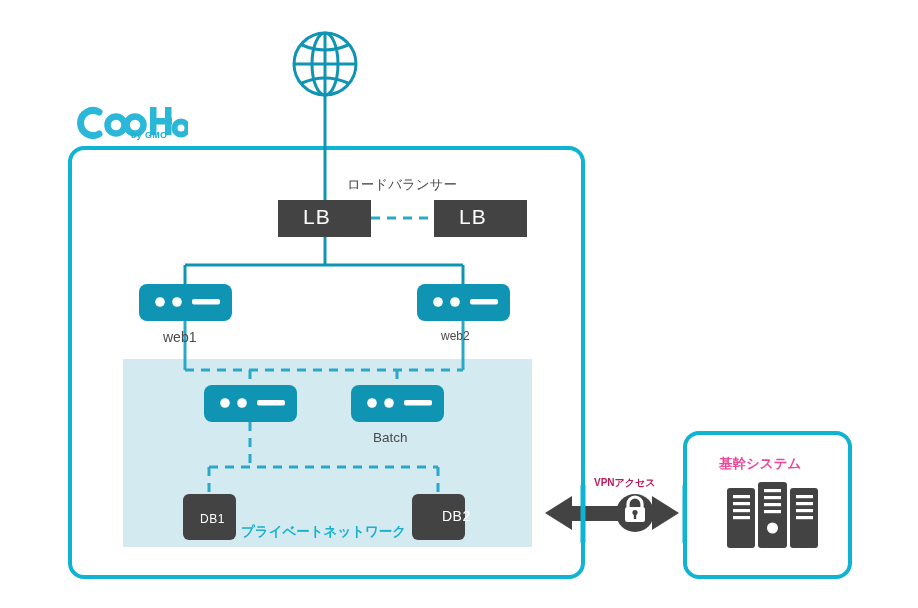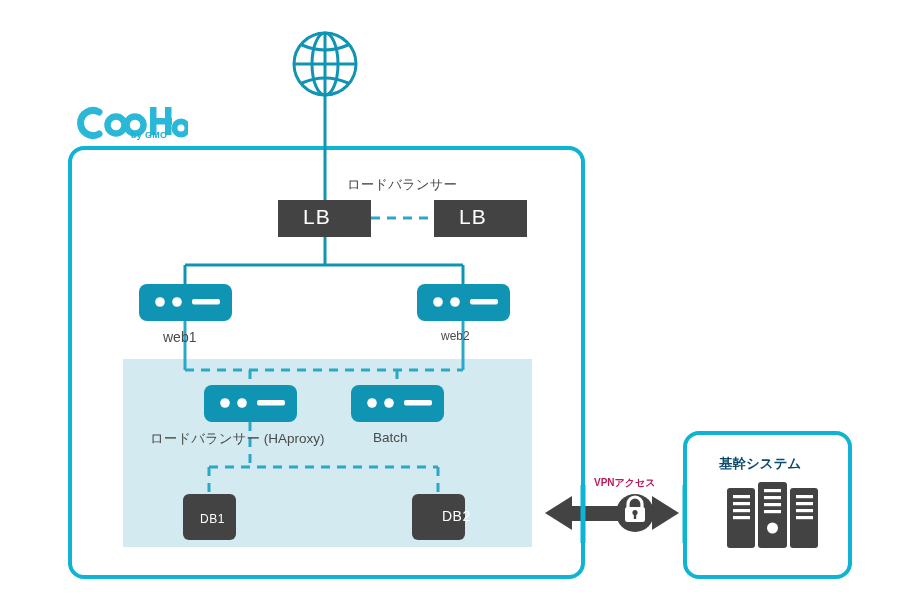--- a/index.html
+++ b/index.html
@@ -13,21 +13,21 @@
 
   
   .lbl{position:absolute;color:#4a4a4a;font-size:13.5px;white-space:nowrap;}
   .lbl-lb{left:347px;top:176px;font-size:13.5px;text-align:center;}
   .lbl-web1{left:163px;top:329px;font-size:14px;}
   .lbl-web2{left:441px;top:329px;font-size:12px;}
   .lbl-haproxy{left:150px;top:430px;font-size:13.5px;}
   .lbl-batch{left:373px;top:430px;font-size:13.5px;}
   .lbl-privnet{left:241px;top:523px;font-size:13.5px;color:#1ab0d0;font-weight:bold;}
   .lbl-vpn{left:594px;top:476px;font-size:10px;font-weight:bold;color:#be185d;}
-  .lbl-kikan{left:719px;top:455px;font-size:13.5px;font-weight:bold;color:#0c4a6e;}
+  .lbl-kikan{left:719px;top:455px;font-size:13.5px;font-weight:bold;color:#ec4899;}
 
   
   .boxtext{position:absolute;color:#ffffff;font-weight:normal;white-space:nowrap;}
   .t-lb1{left:303px;top:205px;font-size:21px;letter-spacing:1px;}
   .t-lb2{left:459px;top:205px;font-size:21px;letter-spacing:1px;}
   .t-db1{left:188px;top:512px;font-size:12px;letter-spacing:.5px;padding-left:12px;}
   .t-db2{left:418px;top:508px;font-size:14px;letter-spacing:.5px;padding-left:24px;}
 
   
   .logo{position:absolute;left:76px;top:103px;width:112px;height:40px;}
@@ -196,22 +196,22 @@
   </svg>
   <div class="logo-gmo">by GMO</div>
 
   <div class="lbl lbl-lb">ロードバランサー</div>
   <div class="boxtext t-lb1">LB</div>
   <div class="boxtext t-lb2">LB</div>
 
   <div class="lbl lbl-web1">web1</div>
   <div class="lbl lbl-web2">web2</div>
 
-  <div class="lbl lbl-haproxy">ロードバランサー (HAproxy)</div>
   <div class="lbl lbl-batch">Batch</div>
 
   <div class="boxtext t-db1">DB1</div>
   <div class="boxtext t-db2">DB2</div>
+  <div class="lbl lbl-privnet">プライベートネットワーク</div>
 
   <div class="lbl lbl-vpn">VPNアクセス</div>
   <div class="lbl lbl-kikan">基幹システム</div>
 
 </div>
 
 </body></html>

